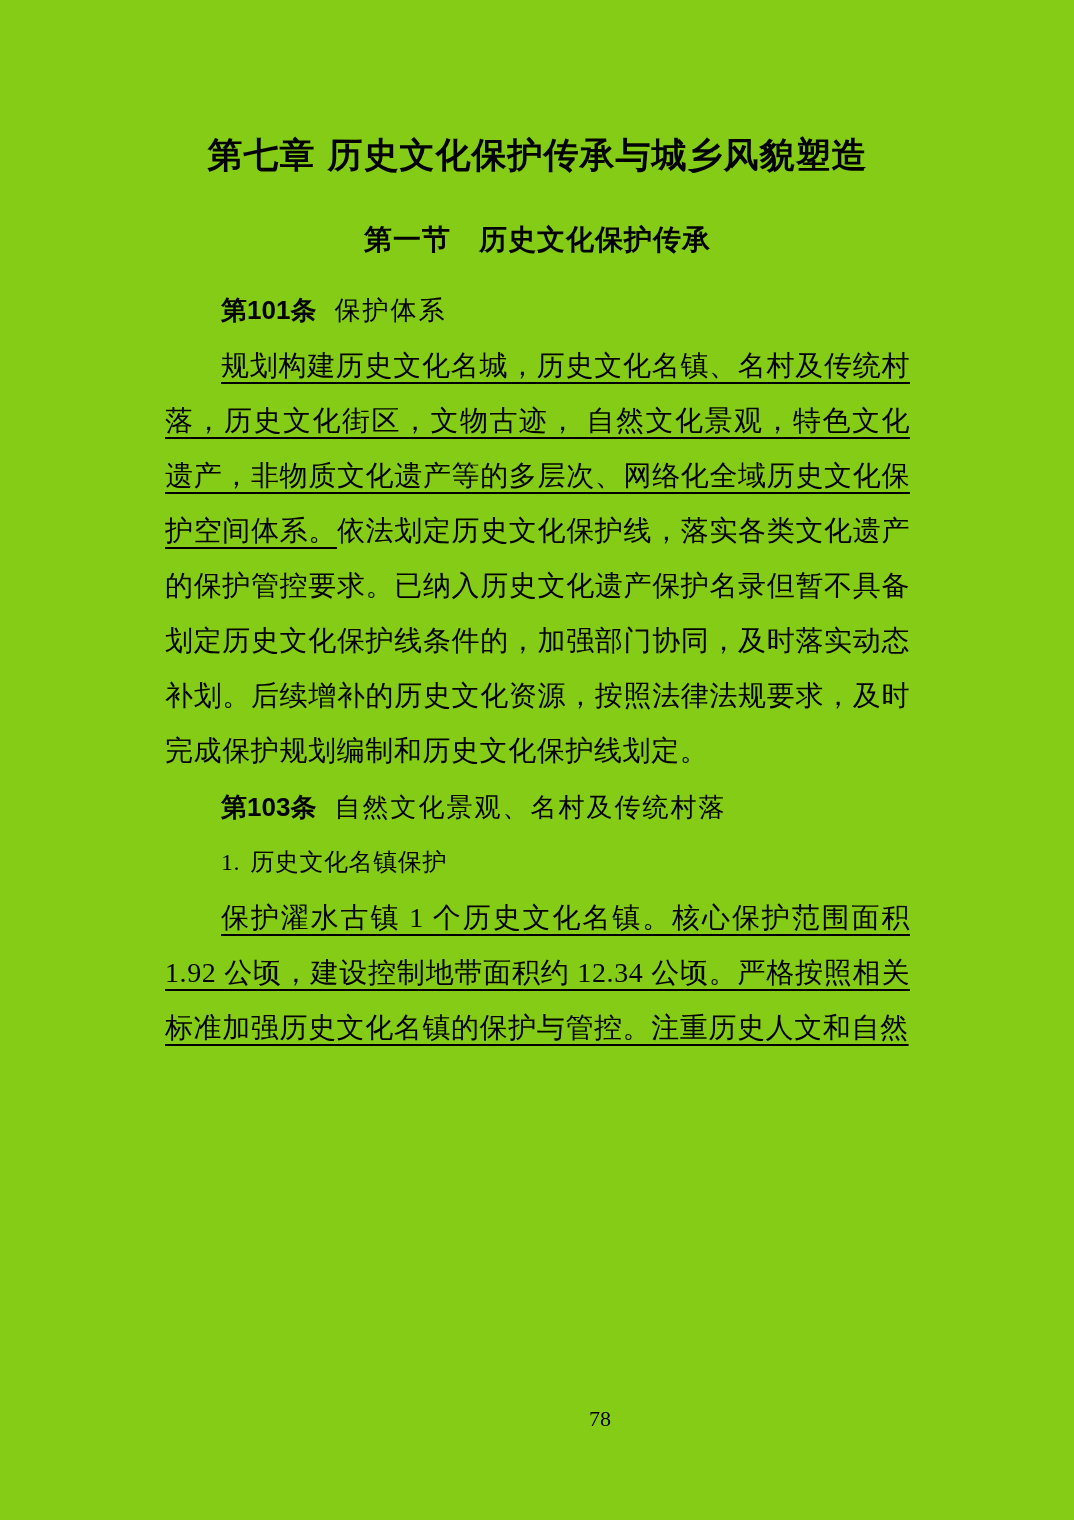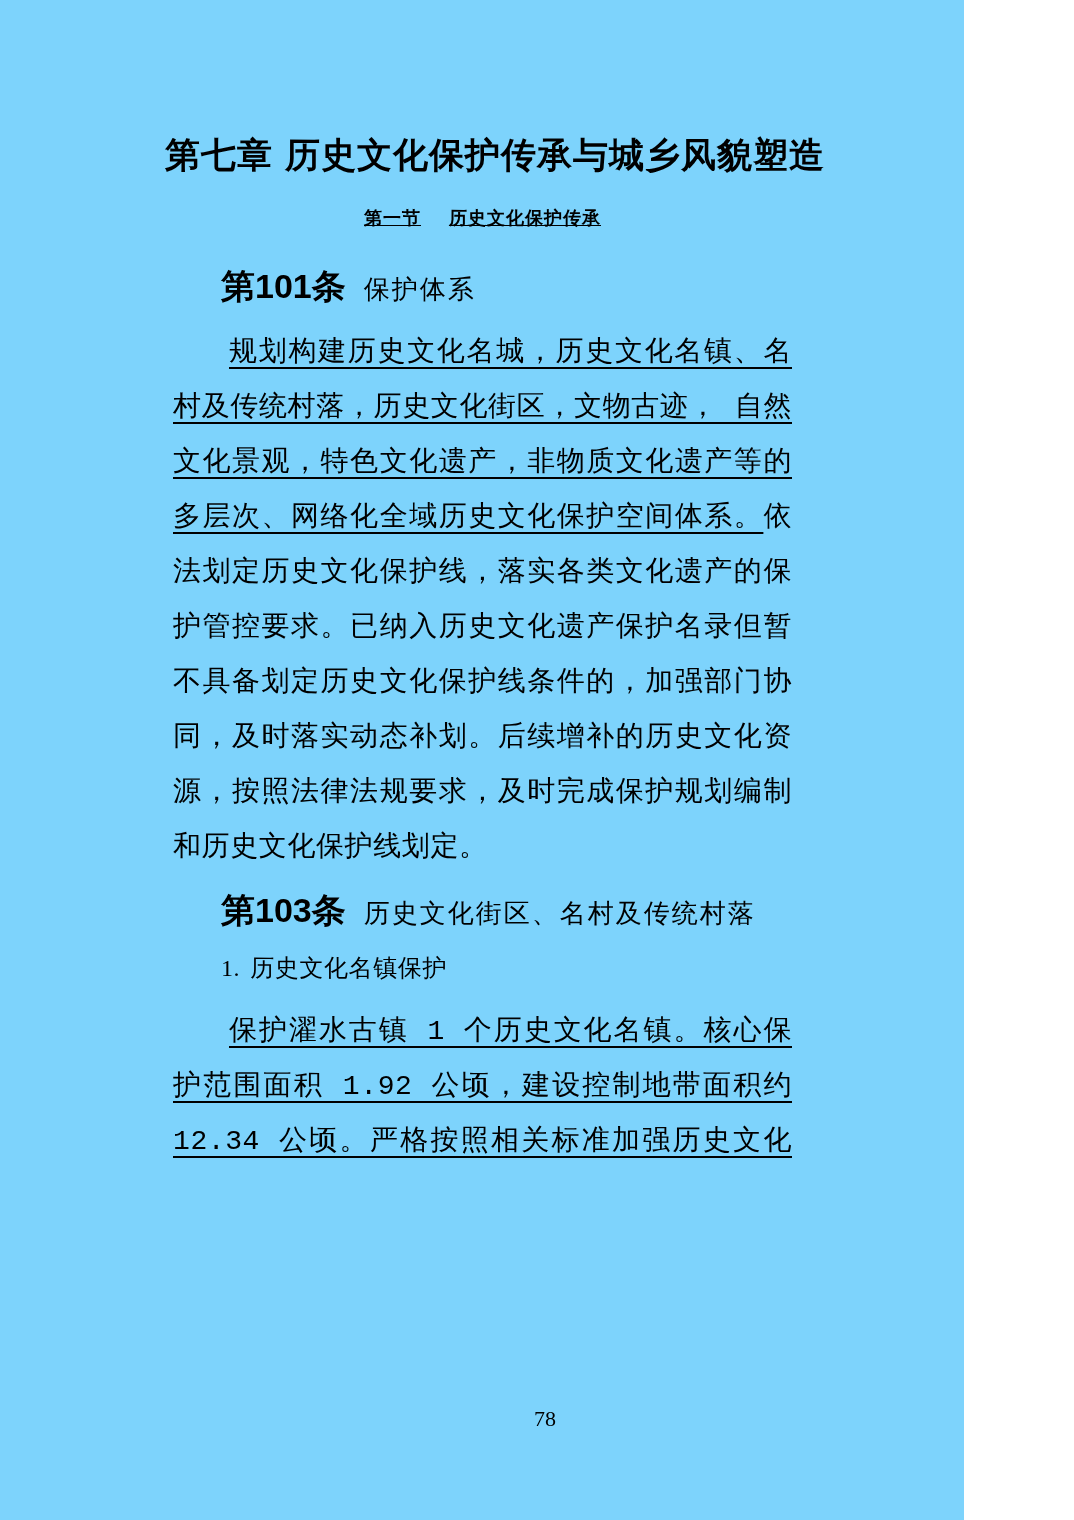--- a/index.html
+++ b/index.html
@@ -1,20 +1,20 @@
 <!DOCTYPE html>
 <html><head>
 <meta charset="utf-8">
 <style>
   html, body { margin: 0; padding: 0; background: #ffffff; }
   .page {
     position: relative;
-    width: 964px;
+    width: 1074px;
     height: 1520px;
-    background: #7dd3fc;
+    background: #84cc16;
     color: #000000;
     overflow: hidden;
     font-family: "Liberation Serif", serif;
   }
   .content {
     box-sizing: border-box;
     padding: 135px 164px 0 165px;
     height: 1392px;
     overflow: hidden;
   }
@@ -23,55 +23,54 @@
     text-align: center;
     font-family: "Liberation Serif", serif;
     font-weight: bold;
     font-size: 35px;
     line-height: 42px;
     letter-spacing: 1px;
     white-space: nowrap;
   }
   .chapter-title .num { margin-right: 12px; }
   .section-title {
-    margin: 24px 0 0 0;
+    margin: 46px 0 0 0;
     text-align: center;
     font-family: "Liberation Sans", sans-serif;
     font-weight: bold;
-    font-size: 18px;
+    font-size: 28px;
     line-height: 34px;
     letter-spacing: 1px;
-    text-decoration: underline;
   }
   .section-title .sec-num { margin-right: 28px; }
   .art-heading {
     margin: 0;
     margin-top: 0px;
     padding-left: 56px;
     font-size: 30px;
     line-height: 55px;
     font-weight: bold;
     white-space: nowrap;
   }
   .art-heading.first { margin-top: 24px; }
   .art-num {
     font-family: "Liberation Sans", sans-serif;
     font-weight: bold;
-    font-size: 34px;
+    font-size: 26px;
   }
   .art-title {
     font-family: "DejaVu Serif", serif;
     font-weight: normal;
     font-size: 26px;
     margin-left: 18px;
     letter-spacing: 2px;
   }
   .para {
-    margin: 8px;
-    font-family: Liberation Mono, monospace;
+    margin: 0;
+    font-family: Liberation Serif, serif;
     font-size: 28px;
     line-height: 55px;
     letter-spacing: 0.6px;
     text-align: justify;
     text-indent: 56px;
   }
   .para.clip3 { max-height: 166px; overflow: hidden; }
   .u {
     text-decoration: underline;
     text-underline-offset: 7px;
@@ -118,21 +117,21 @@
     <div>
       <h3 class="art-heading first">
         <span class="art-num">第101条</span><span class="art-title">保护体系</span>
       </h3>
       <p class="para"><span class="u">规划构建历史文化名城，历史文化名镇、名村及传统村落，历史文化街区，文物古迹， 自然文化景观，特色文化遗产，非物质文化遗产等的多层次、网络化全域历史文化保护空间体系。</span><span>依法划定历史文化保护线，落实各类文化遗产的保护管控要求。已纳入历史文化遗产保护名录但暂不具备划定历史文化保护线条件的，加强部门协同，及时落实动态补划。后续增补的历史文化资源，按照法律法规要求，及时完成保护规划编制和历史文化保护线划定。</span></p>
     </div>
 
 
     <div>
       <h3 class="art-heading">
-        <span class="art-num">第103条</span><span class="art-title">历史文化街区、名村及传统村落</span>
+        <span class="art-num">第103条</span><span class="art-title">自然文化景观、名村及传统村落</span>
       </h3>
       <p class="list-item">
         <span class="li-marker">1.</span><span>历史文化名镇保护</span>
       </p>
       <p class="para clip3"><span class="u">保护濯水古镇 1 个历史文化名镇。核心保护范围面积 1.92 公顷，建设控制地带面积约 12.34 公顷。严格按照相关标准加强历史文化名镇的保护与管控。注重历史人文和自然</span></p>
     </div>
 
   </div>
 
   <div class="page-number">78</div>

